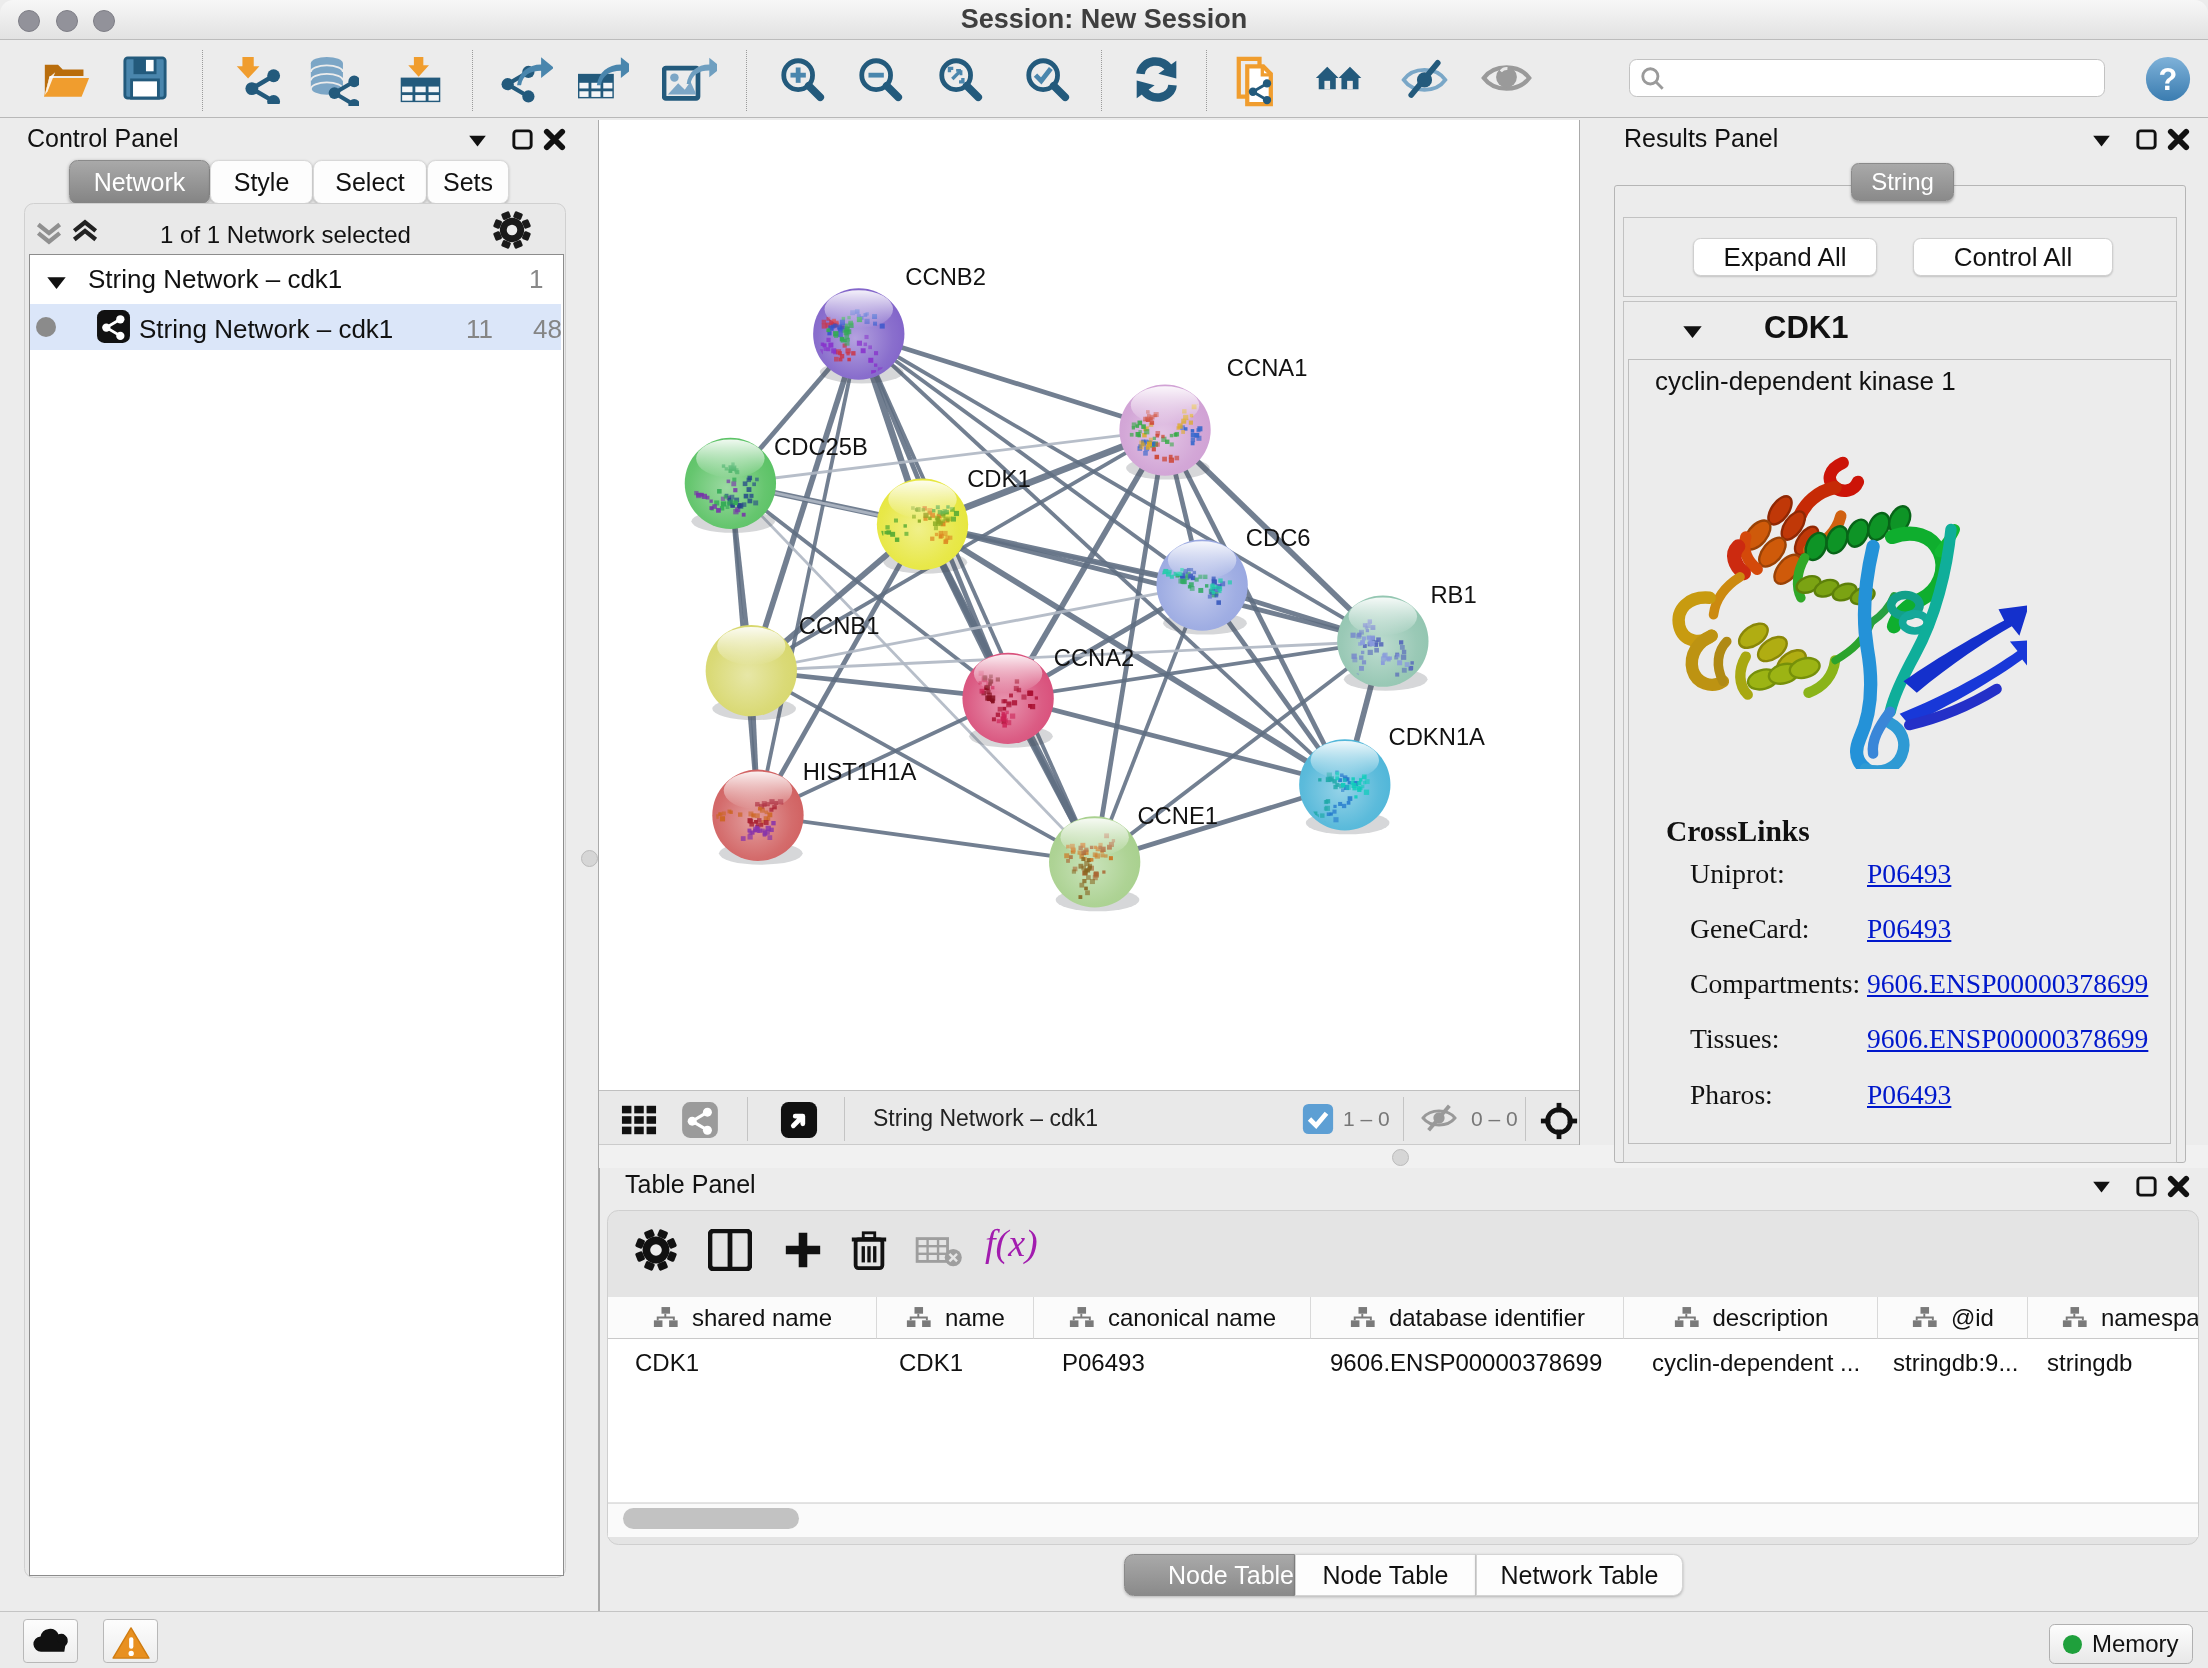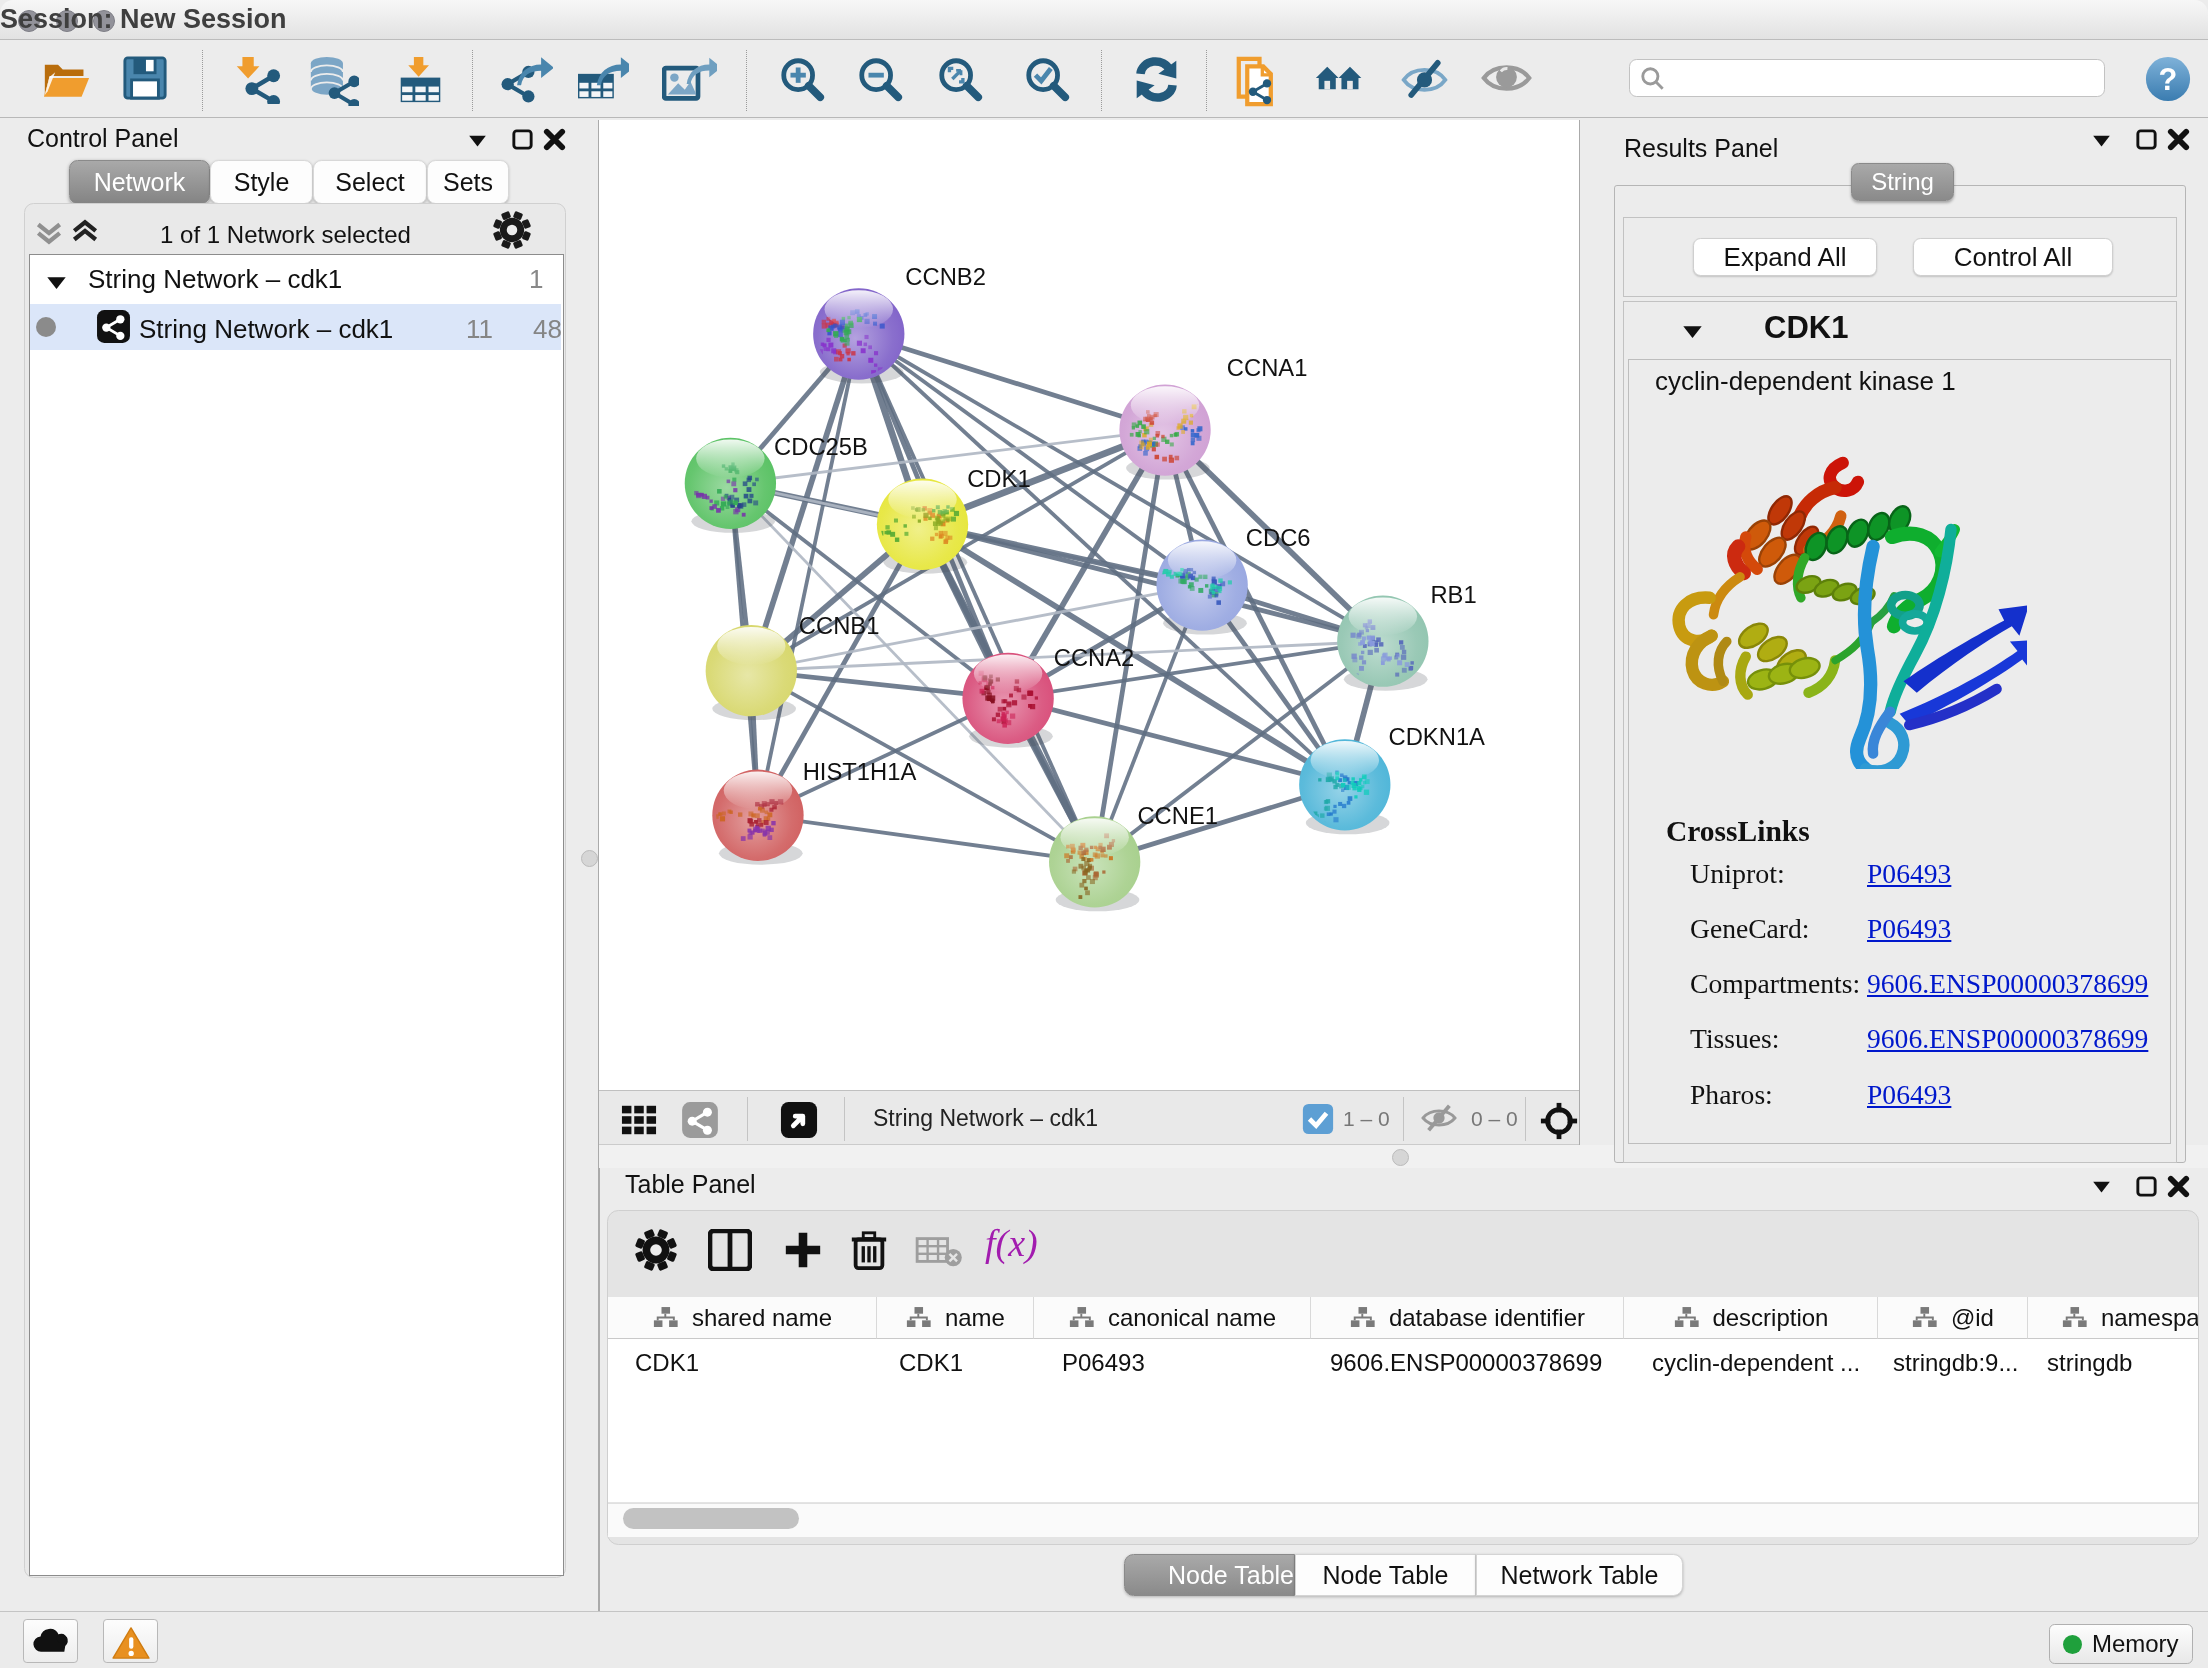--- a/index.html
+++ b/index.html
@@ -1,17 +1,17 @@
 <!DOCTYPE html>
 <html style="font-size:15px"><head><meta charset="utf-8"><style>html,body{margin:0;padding:0;}body{width:2208px;height:1668px;position:relative;overflow:hidden;font-family:"Liberation Sans",sans-serif;background:#ececec;-webkit-font-smoothing:antialiased;}div{box-sizing:border-box;}.ser{font-family:"Liberation Serif",serif;}</style></head><body>
 <div style="position:absolute;left:0;top:0;width:2208px;height:40px;background:linear-gradient(#f7f7f7,#e2e2e2);border-bottom:1.9px solid #bcbcbc;border-radius:13.3px 13.3px 0 0;"></div>
 <div style="position:absolute;left:18px;top:9.5px;width:22px;height:22px;border-radius:50%;background:#92929a;border:1px solid #7e7e86;"></div>
 <div style="position:absolute;left:56px;top:9.5px;width:22px;height:22px;border-radius:50%;background:#92929a;border:1px solid #7e7e86;"></div>
 <div style="position:absolute;left:93px;top:9.5px;width:22px;height:22px;border-radius:50%;background:#92929a;border:1px solid #7e7e86;"></div>
-<div style="position:absolute;left:0;top:3.8px;width:2208px;height:34px;font-size:27px;font-weight:bold;color:#3f3f3f;">Session: New Session</div>
+<div style="position:absolute;left:0;top:3.8px;width:2208px;height:34px;text-align:center;font-size:27px;font-weight:bold;color:#3f3f3f;">Session: New Session</div>
 <div style="position:absolute;left:0;top:42px;width:2208px;height:76px;background:#ececec;border-bottom:1.9px solid #b8b8b8;">
     <div style="position:absolute;left:42px;top:13.3px"><svg width="49" height="46" viewBox="0 0 52 48">
         <path d="M3 10 L17 10 L22 15 L44 15 L44 22 L3 22 Z" fill="#b96d0c"></path>
         <path d="M3 10 L3 42 L8 22 L3 22 Z" fill="#b96d0c"></path>
         <path d="M8 24 L50 24 L42 44 L2 44 Z" fill="#f09d2e"></path>
         <path d="M3 42 L8 23 L14 18 L6 38 Z" fill="#fff" opacity="0.85"></path>
       </svg></div>
     <div style="position:absolute;left:122px;top:13.3px"><svg width="46" height="46" viewBox="0 0 48 48">
         <rect x="3" y="3" width="42" height="42" rx="3" fill="#4a86ad"></rect>
         <path d="M3 3 L45 3 L45 45 L38 45 L38 24 L10 24 L10 45 L3 45 Z" fill="#4a86ad"></path>
@@ -1113,21 +1113,21 @@
         <line x1="21" y1="30" x2="21" y2="40" stroke="#111" stroke-width="5"></line>
         <line x1="2" y1="21" x2="12" y2="21" stroke="#111" stroke-width="5"></line>
         <line x1="30" y1="21" x2="40" y2="21" stroke="#111" stroke-width="5"></line>
       </svg></div>
   </div>
 <div style="position:absolute;left:599px;top:1145px;width:1609px;height:23px;background:#f1f1f1;"></div>
 <div style="position:absolute;left:1392px;top:1149px;width:17px;height:17px;border-radius:50%;background:#d6d6d6;border:1px solid #bbb;"></div>
 <div style="position:absolute;left:581px;top:850px;width:17px;height:17px;border-radius:50%;background:#d6d6d6;border:1px solid #bbb;"></div>
 <div style="position:absolute;left:1581px;top:593px;width:17px;height:17px;border-radius:50%;background:#d6d6d6;border:1px solid #bbb;"></div>
 <div style="position:absolute;left:1579px;top:120px;width:630px;height:1025px;background:#ececec;border-left:1.9px solid #aaa;"></div>
-<div style="position:absolute;left:1624px;top:124px;font-size:25px;color:#111;margin-top:10px;">Results Panel</div>
+<div style="position:absolute;left:1624px;top:124px;font-size:25px;color:#111;">Results Panel</div>
 <div style="position:absolute;left:2092px;top:131px;"><svg width="19" height="19" viewBox="0 0 16 16">
       <path d="M1 4 L15 4 L8 13 Z" fill="#111"></path>
     </svg></div>
 <div style="position:absolute;left:2134px;top:127px;"><svg width="25" height="25" viewBox="0 0 26 26">
       <rect x="4" y="4" width="18" height="18" rx="3" fill="none" stroke="#111" stroke-width="3"></rect>
     </svg></div>
 <div style="position:absolute;left:2166px;top:127px;"><svg width="25" height="25" viewBox="0 0 26 26">
       <path d="M5 5 L21 21 M21 5 L5 21" stroke="#111" stroke-width="6" stroke-linecap="round"></path>
     </svg></div>
 <div style="position:absolute;left:1614px;top:185px;width:572px;height:978px;background:#ececec;border:1.9px solid #b5b5b5;border-radius:2.9px;"></div>

